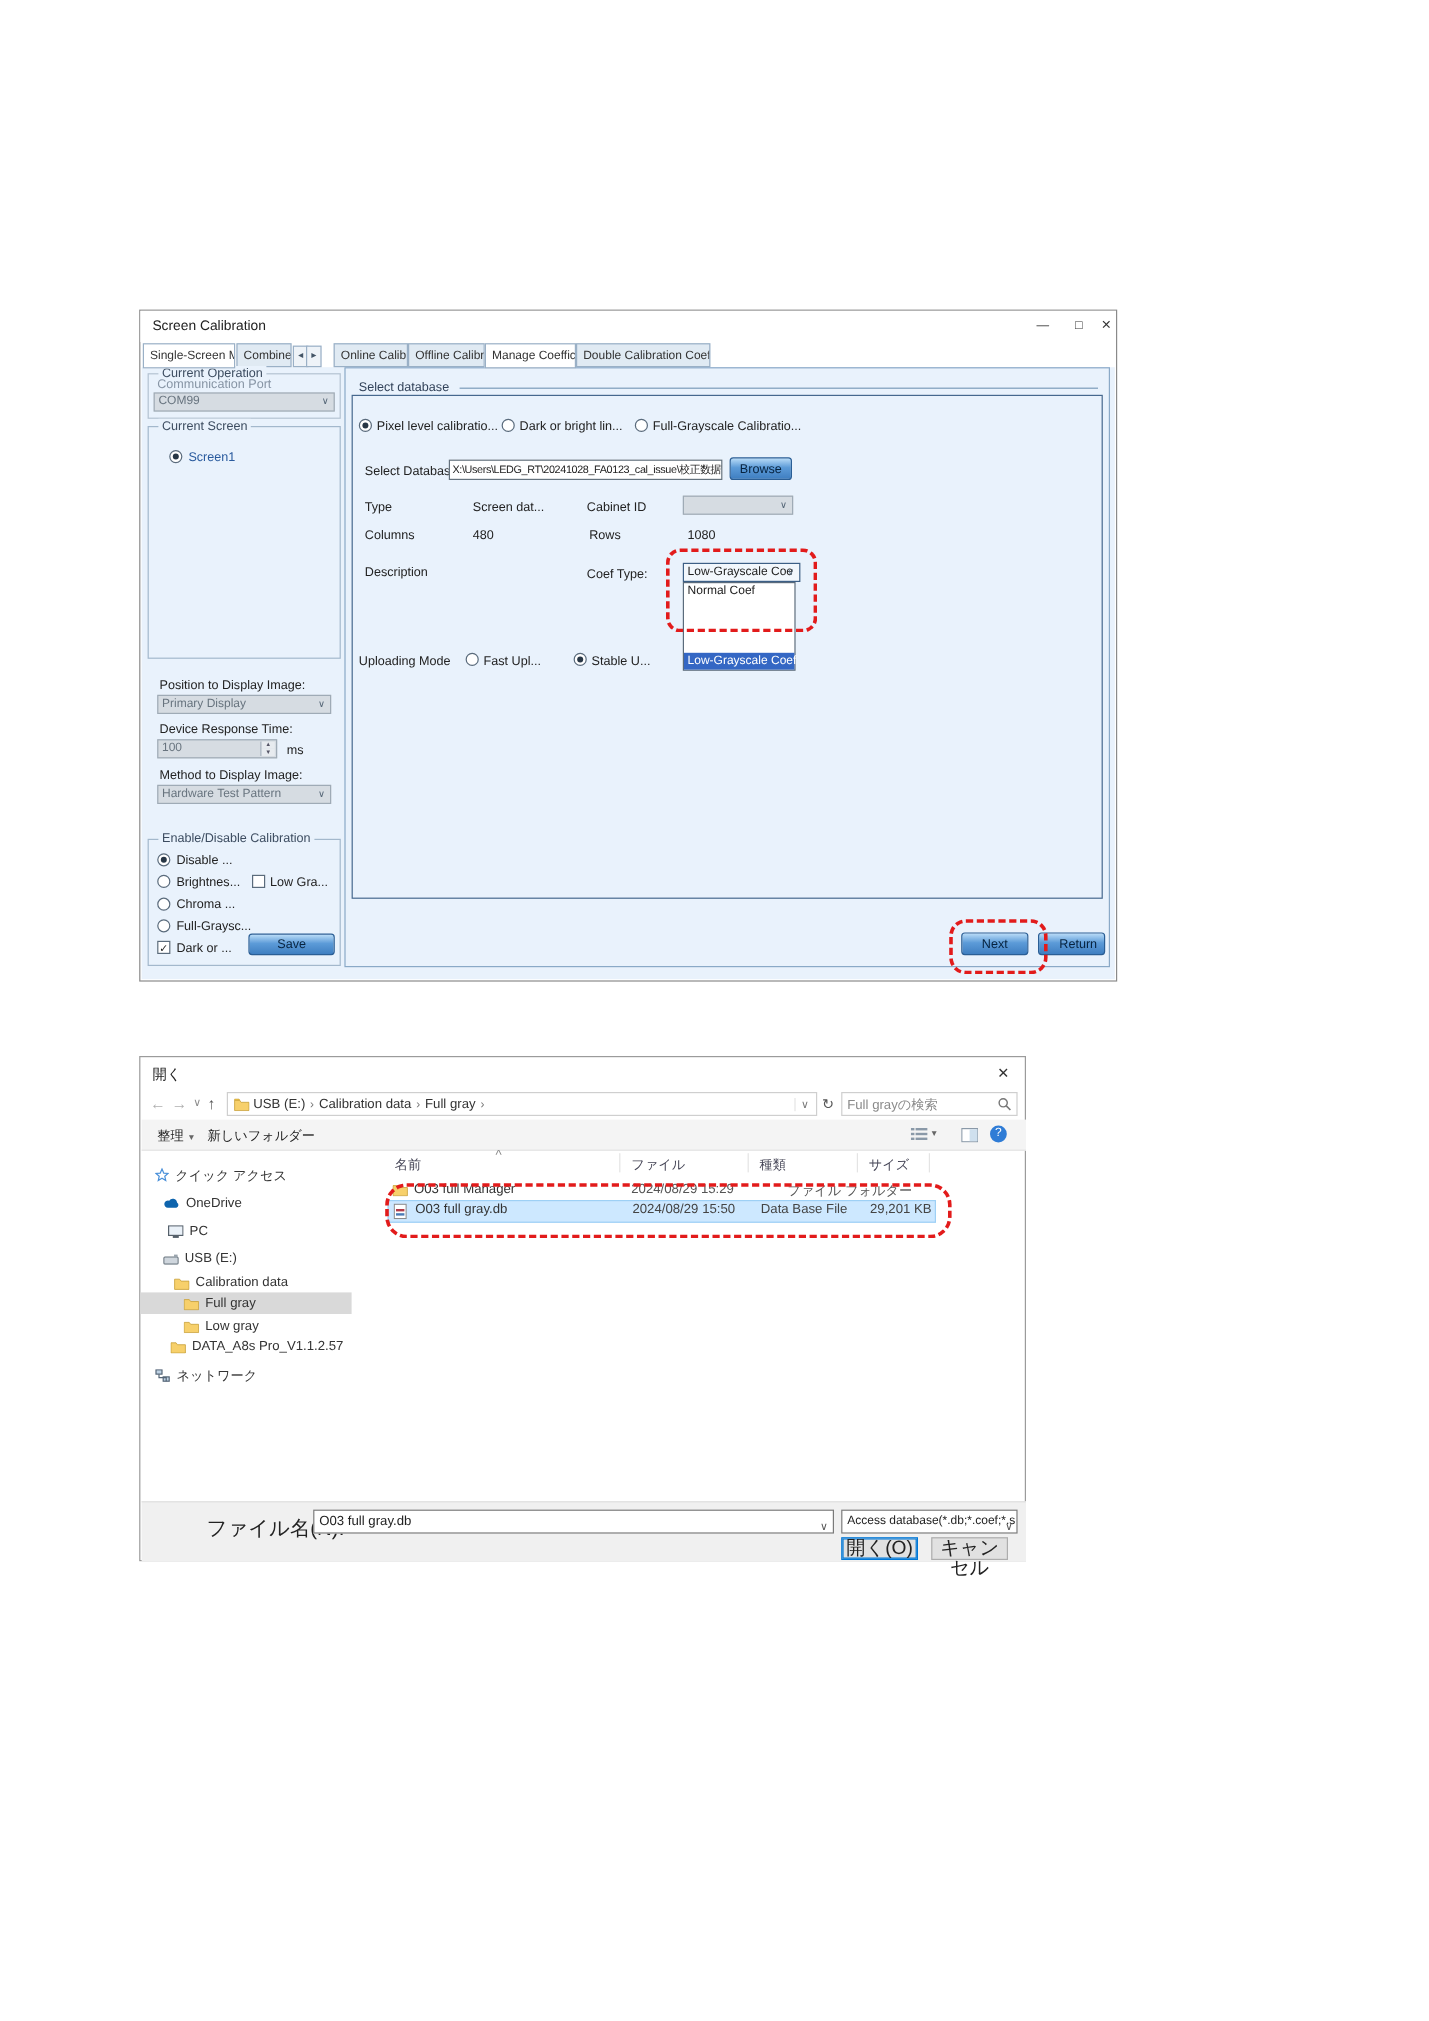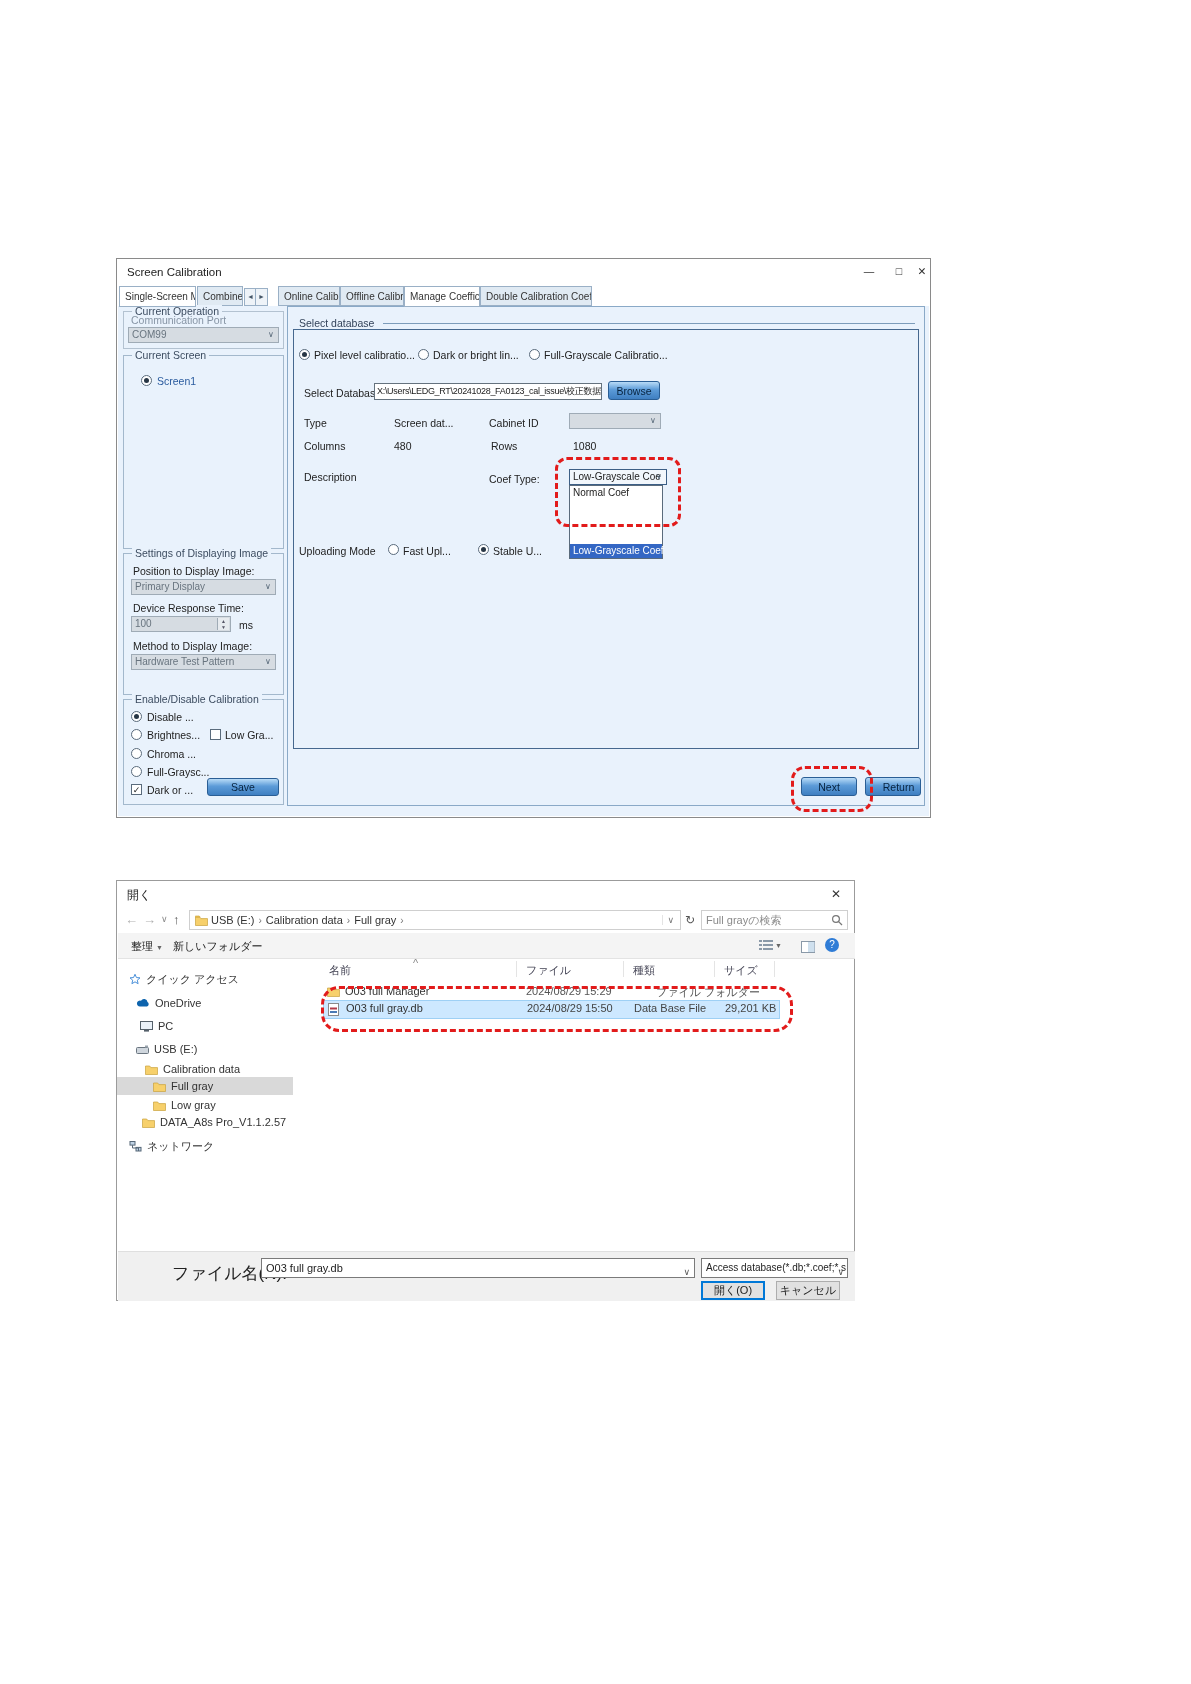--- a/index.html
+++ b/index.html
@@ -34,21 +34,21 @@
   .fd .navbtn{font-size:12px;color:#888;}
   .crumbbox{position:absolute;border:1px solid #cfcfcf;background:#fff;display:flex;align-items:center;font-size:11px;color:#333;padding:0 2px;box-sizing:border-box;}
   .crumbbox .sep{color:#777;margin:0 4px;font-size:10px;}
   .searchbox{position:absolute;border:1px solid #cfcfcf;background:#fff;font-size:11px;color:#8a8a8a;display:flex;align-items:center;padding:0 4px;box-sizing:border-box;}
   .toolbar{position:absolute;background:#f4f4f4;border-bottom:1px solid #e3e3e3;font-size:11px;color:#333;}
   .colhdr{position:absolute;font-size:11px;color:#445;white-space:nowrap;}
   .vline{position:absolute;width:1px;background:#e4e4e4;}
   .frow{position:absolute;height:17px;font-size:11px;color:#333;white-space:nowrap;}
   .frow span{position:absolute;top:2px;}
   .sbitem{position:absolute;height:18px;font-size:11px;color:#333;white-space:nowrap;display:flex;align-items:center;gap:5px;}
-  .btn{position:absolute;background:#e1e1e1;border:1px solid #adadad;font-size:11px;text-align:center;box-sizing:border-box;color:#222;}
+  .btn{position:absolute;background:#e1e1e1;border:1px solid #adadad;font-size:16px;text-align:center;box-sizing:border-box;color:#222;}
   .btn.def{border:1px solid #0078d7;box-shadow:inset 0 0 0 1px #0078d7;}
   .helpcirc{width:14px;height:14px;border-radius:50%;background:#2f7cd6;color:#fff;font-size:10px;line-height:14px;text-align:center;}
 </style>
 </head>
 <body>
 
 <div class="win" style="left:116px;top:258px;width:815px;height:560px;">
 
   <div class="abs" style="left:0;top:0;right:0;height:26px;background:#fff;">
     <span class="lbl" style="left:10px;top:7px;font-size:11.5px;">Screen Calibration</span>
@@ -76,23 +76,20 @@
     <span>COM99</span>
     <span class="arr">∨</span>
   </div>
 
   <div class="grp" style="left:6px;top:96px;width:161px;height:194px;">
     <span class="lg gray">Current Screen</span>
   </div>
   <span class="radio sel" style="left:24px;top:116px;"></span>
   <span class="lbl blue" style="left:40px;top:116px;">Screen1</span>
 
-  <div class="grp" style="left:6px;top:294px;width:161px;height:142px;">
-    <span class="lg">Settings of Displaying Image</span>
-  </div>
   <span class="lbl" style="left:16px;top:306px;">Position to Display Image:</span>
   <div class="combo dis" style="left:14px;top:320px;width:145px;">
     <span>Primary Display</span>
     <span class="arr">∨</span>
   </div>
   <span class="lbl" style="left:16px;top:343px;">Device Response Time:</span>
   <div class="combo dis" style="left:14px;top:357px;width:100px;padding-right:13px;">
     <span>100</span>
     <span class="spin">
         <span>▲</span>

